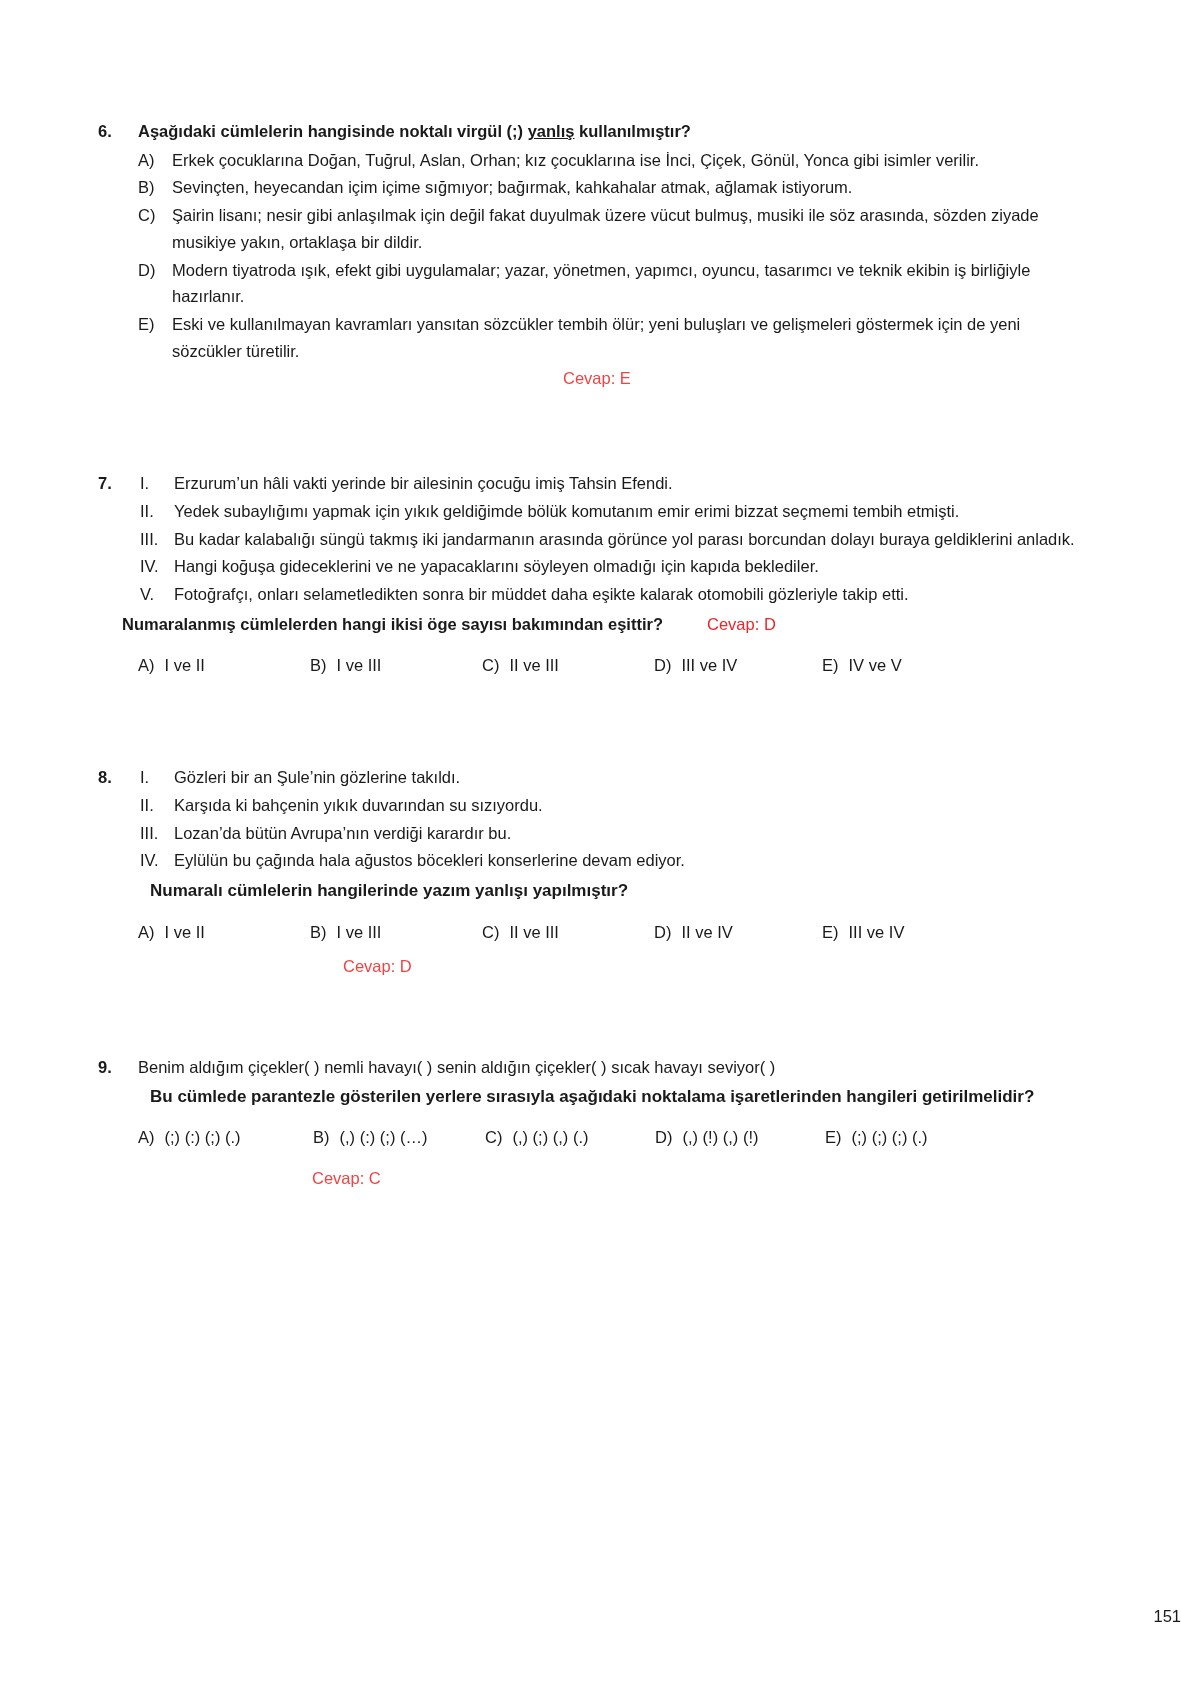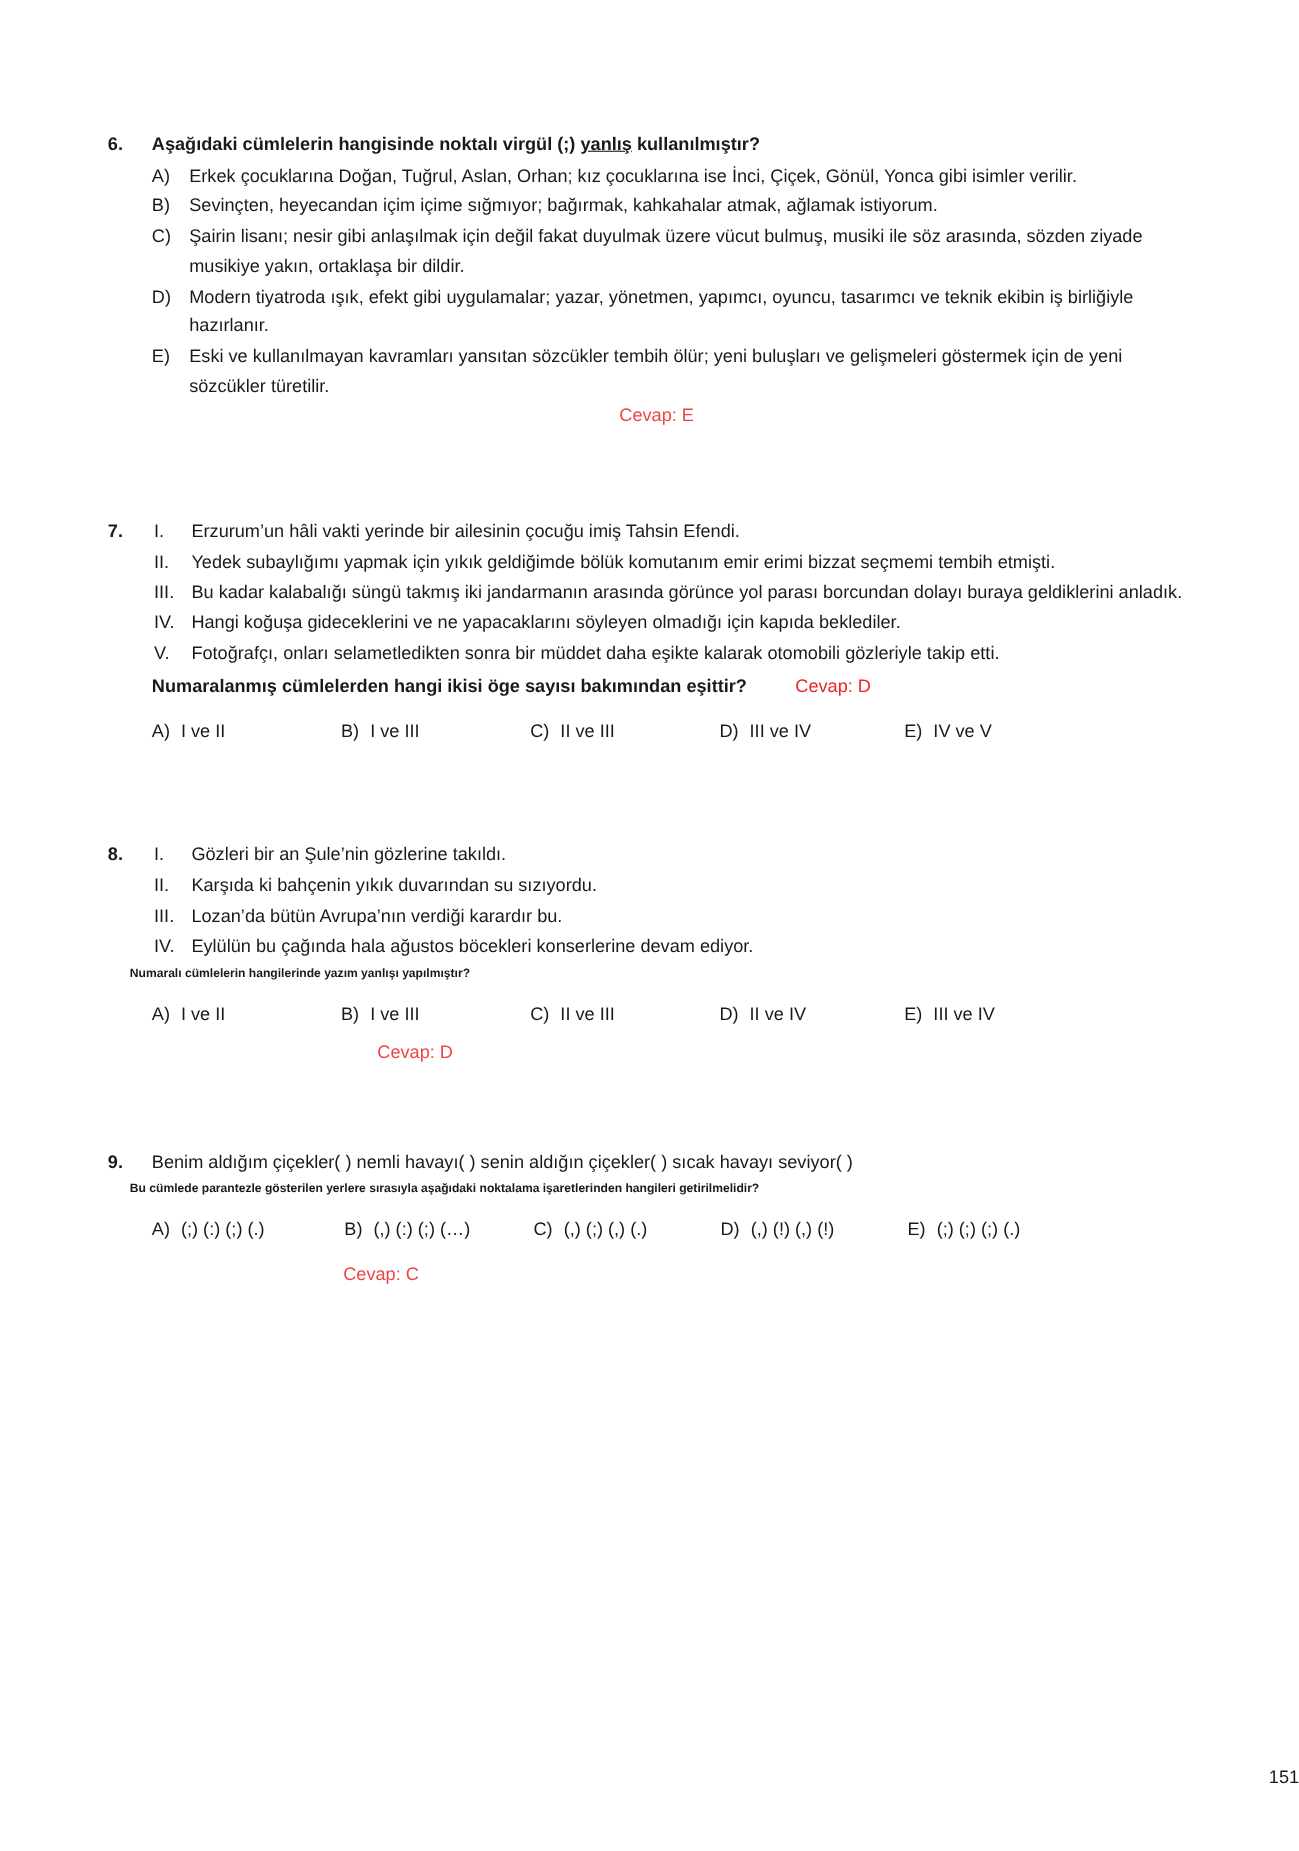--- a/index.html
+++ b/index.html
@@ -116,23 +116,23 @@
   .inline-w-5 { width: auto; }
 
   .punct-w-1 { width: 175px; }
   .punct-w-2 { width: 172px; }
   .punct-w-3 { width: 170px; }
   .punct-w-4 { width: 170px; }
   .punct-w-5 { width: auto; }
 
   .bold-stem {
     font-weight: bold;
-    font-size: 11px;
-    line-height: 1.62;
-    margin-left: 20px;
+    font-size: 17px;
+    line-height: 1.62;
+    margin-left: 52px;
     margin-top: 2px;
   }
 
   .answer {
     color: #ef4444;
     font-size: 16.5px;
     line-height: 1.62;
     white-space: nowrap;
   }
   .answer-center-1 {
@@ -142,21 +142,21 @@
     margin: 8px 0 0 245px;
   }
 
   .spacer-lg { height: 78px; }
   .spacer-md { height: 74px; }
   .spacer-xl { height: 86px; }
 
   .stem-row-with-answer {
     display: flex;
     align-items: flex-start;
-    margin-left: 40px;
+    margin-left: 24px;
     margin-top: 2px;
   }
   .stem-row-with-answer .bold-part {
     font-weight: bold;
     font-size: 16.5px;
     line-height: 1.62;
   }
   .stem-row-with-answer .ans-part {
     margin-left: 44px;
     color: #e8262c;

